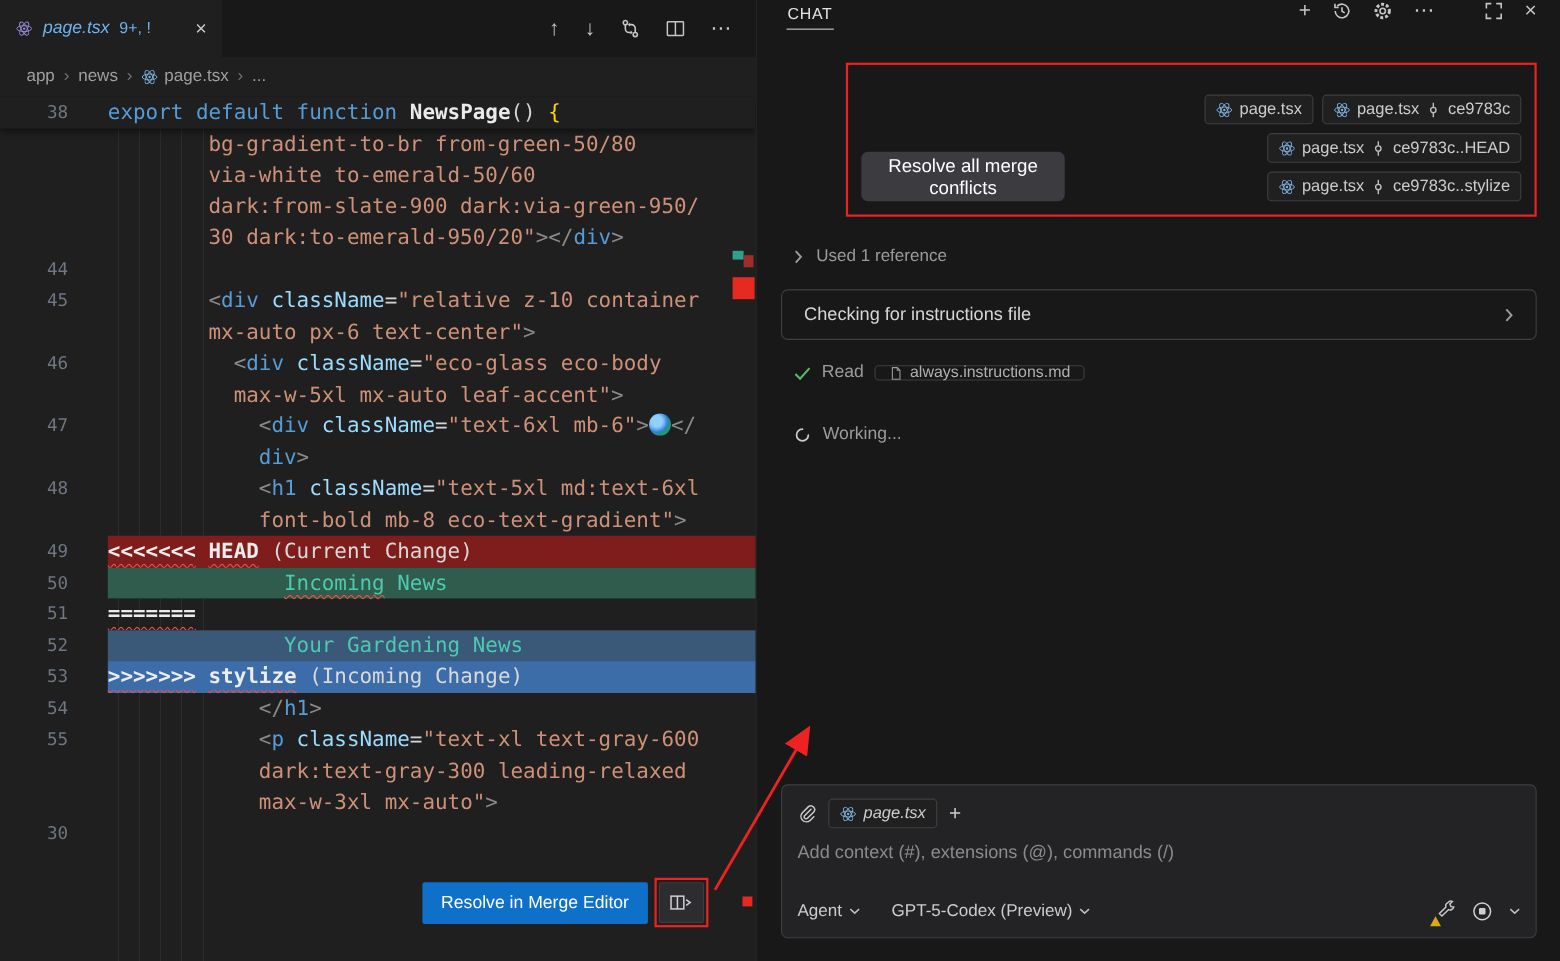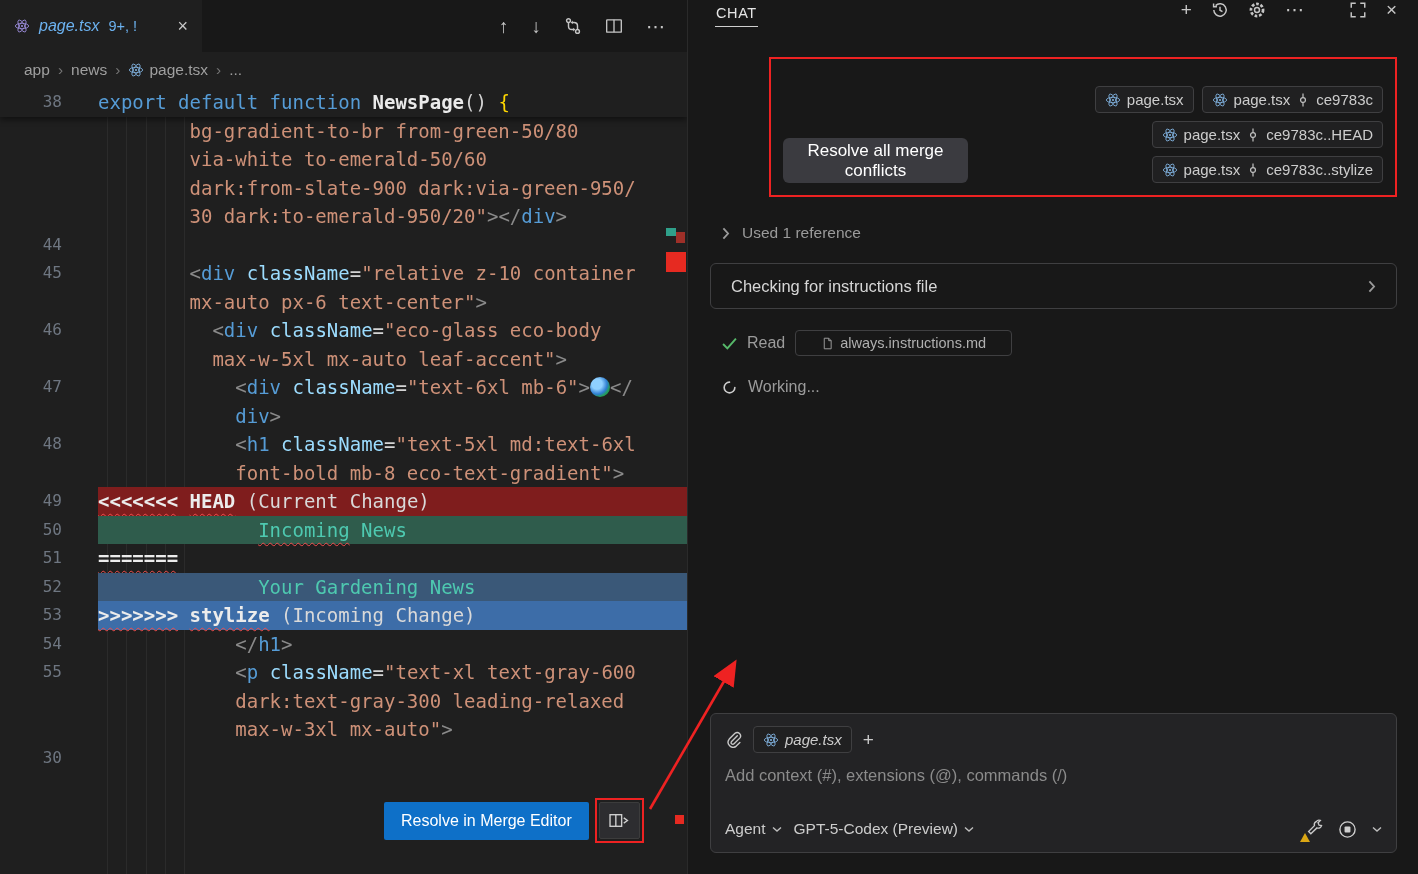--- a/index.html
+++ b/index.html
@@ -83,34 +83,34 @@
   .chip.italic .chip-file{font-style:italic}
 
   .used-row{margin-top:27px;display:flex;align-items:center;gap:12px;padding-left:12px;color:#9b9b9b;font-size:15.5px;cursor:pointer}
   .chev-r{display:inline-flex;color:#9b9b9b}
   .chev-r svg{width:8px;height:13px}
   .check-panel{margin-top:21px;height:46px;border:1px solid #3f3f41;border-radius:6px;display:flex;align-items:center;justify-content:space-between;padding:0 20px;color:#d6d6d6;font-size:16.5px;cursor:pointer}
   .read-row{margin-top:21px;display:flex;align-items:center;gap:10px;padding-left:12px}
   .check-ic{display:inline-flex;color:#57b96a}
   .check-ic svg{width:15px;height:13px}
   .muted{color:#9b9b9b;font-size:16px}
-  .file-chip{display:inline-flex;align-items:center;gap:6px;height:26px;padding:0 25px;border:1px solid #3f3f41;border-radius:4px;color:#b0b0b0;font-size:14.5px;cursor:pointer}
+  .file-chip{display:inline-flex;align-items:center;gap:6px;height:14px;padding:0 12px;border:1px solid #3f3f41;border-radius:4px;color:#b0b0b0;font-size:14.5px;cursor:pointer}
   .doc-ic{display:inline-flex;color:#9b9b9b}
   .doc-ic svg{width:13px;height:13px}
-  .working-row{margin-top:22px;display:flex;align-items:center;gap:11px;padding-left:12px}
+  .working-row{margin-top:38px;display:flex;align-items:center;gap:11px;padding-left:12px}
   .spin-ic{display:inline-flex;color:#cccccc}
   .spin-ic svg{width:15px;height:15px}
 
   .chat-input{margin-top:auto;height:140px;border:1px solid #3f3f41;border-radius:6px;background:#232325;padding:12px 14px;display:flex;flex-direction:column}
   .ci-row1{display:flex;align-items:center;gap:11px}
   .clip-ic{display:inline-flex;color:#c9c9c9;cursor:pointer}
   .clip-ic svg{width:17px;height:17px}
   .plus-btn{color:#c9c9c9;font-size:19px;cursor:pointer;line-height:1}
   .ci-placeholder{margin-top:13px;color:#8b8b8b;font-size:16.5px;cursor:text}
-  .ci-row3{margin-top:auto;display:flex;align-items:center;gap:12px;font-size:15.5px;color:#ccc}
+  .ci-row3{margin-top:auto;display:flex;align-items:center;gap:29px;font-size:15.5px;color:#ccc}
   .mode-sel,.model-sel{display:inline-flex;align-items:center;gap:6px;cursor:pointer}
   .chev-d{display:inline-flex;color:#bdbdbd}
   .chev-d svg{width:10px;height:7px}
   .ci-right{margin-left:auto;display:inline-flex;align-items:center;gap:15px}
   .tools-ic{position:relative;display:inline-flex;color:#c9c9c9;cursor:pointer}
   .tools-ic svg{width:18px;height:18px}
   .warn-tri{position:absolute;left:-5px;bottom:-2px;width:0;height:0;border-left:5px solid transparent;border-right:5px solid transparent;border-bottom:9px solid #dba714}
   .stop-ic{display:inline-flex;color:#cfcfcf;cursor:pointer}
   .stop-ic svg{width:19px;height:19px}
 

